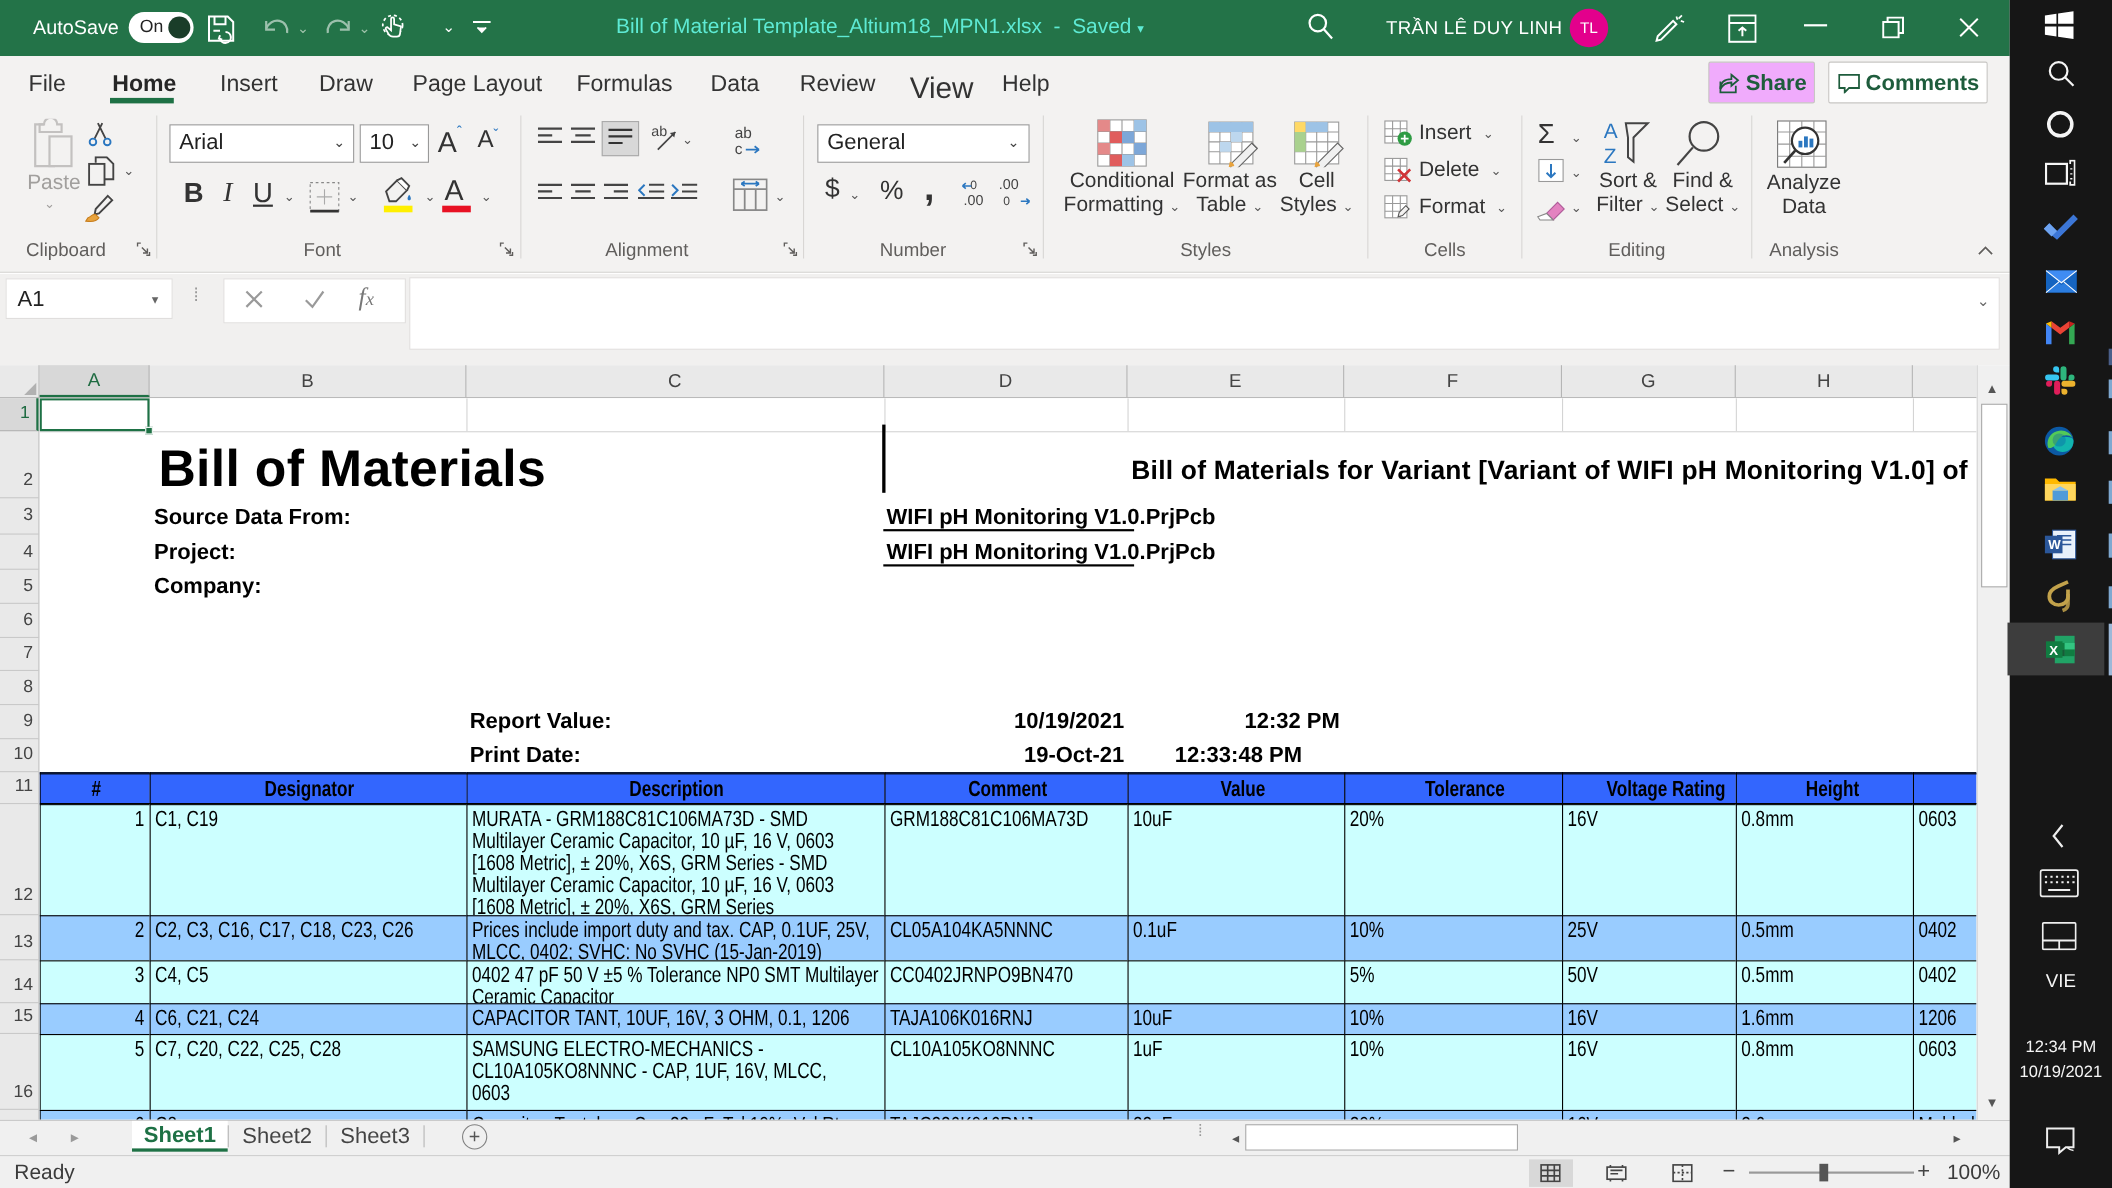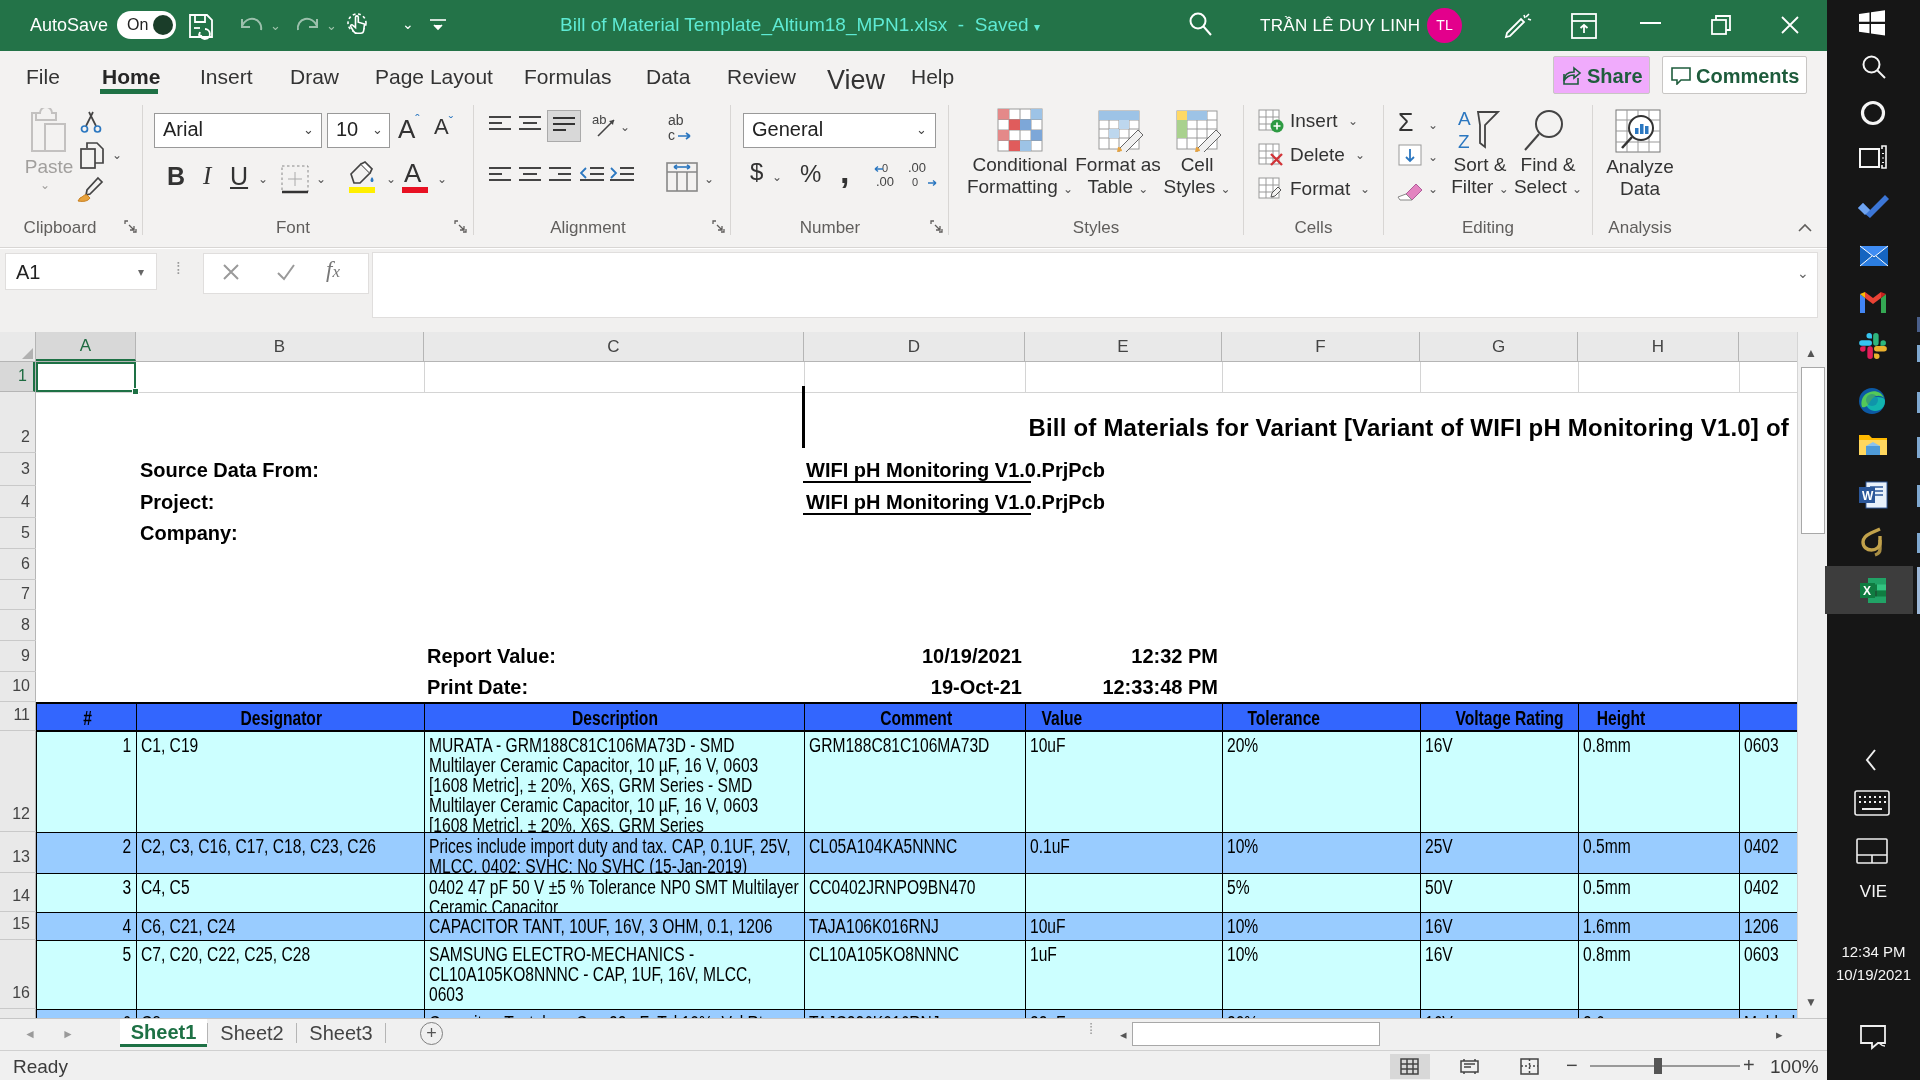--- a/index.html
+++ b/index.html
@@ -6,21 +6,21 @@
 html,body{width:1920px;height:1080px;overflow:hidden}
 body{font-family:"Liberation Sans",sans-serif;position:relative;background:#fff;color:#000}
 .a{position:absolute}
 svg{display:block}
 .tc{position:absolute;border-left:1px solid #000;border-top:1px solid #000;font-size:20px;line-height:20px;padding:3px 2px 0 4px;overflow:hidden}
 .n{display:inline-block;transform:scaleX(0.78);transform-origin:0 0;white-space:nowrap}
 .cy{background:#ccffff}
 .cb{background:#99ccff}
 .th{background:#3366fe;font-weight:bold;text-align:center;padding-top:3px;line-height:24px}
 .th .n{transform-origin:50% 0}
-.thr{text-align:left;padding-right:4px}
+.thr{text-align:center;padding-right:4px}
 .thr .n,.num .n{transform-origin:100% 0}
 .num{text-align:right;padding-right:5px;padding-left:0}
 </style>
 </head>
 <body>
 
 <div class="a" id="titlebar" style="left:0;top:0;width:1827px;height:51px;background:#237348;overflow:hidden">
   <div class="a" style="left:30px;top:15px;color:#fff;font-size:18px">AutoSave</div>
 
   <div class="a" style="left:117px;top:11px;width:59px;height:28px;background:#fff;border-radius:14px">
@@ -427,37 +427,38 @@
   <div class="a" style="left:768px;top:0;width:1px;height:30px;background:#d4d4d4"></div>
   <div class="a" style="left:989px;top:0;width:1px;height:30px;background:#d4d4d4"></div>
   <div class="a" style="left:1186px;top:0;width:1px;height:30px;background:#d4d4d4"></div>
   <div class="a" style="left:1384px;top:0;width:1px;height:30px;background:#d4d4d4"></div>
   <div class="a" style="left:1542px;top:0;width:1px;height:30px;background:#d4d4d4"></div>
   <div class="a" style="left:1703px;top:0;width:1px;height:30px;background:#d4d4d4"></div>
 
   <div class="a" style="left:0;top:0;width:100px;height:30px;border:2px solid #1e7145"></div>
   <div class="a" style="left:96px;top:26px;width:7px;height:7px;background:#1e7145;border:1px solid #fff"></div>
 
+  <div class="a" style="left:108px;top:36px;font-size:47px;font-weight:bold;letter-spacing:0.3px">Bill of Materials</div>
   <div class="a" style="left:766px;top:24px;width:3px;height:62px;background:#000"></div>
   <div class="a" style="left:0;top:52px;width:1753px;text-align:right;font-size:24px;font-weight:bold;letter-spacing:0.2px">Bill of Materials for Variant [Variant of WIFI pH Monitoring V1.0] of</div>
 
   <div class="a" style="left:104px;top:97px;font-size:20px;font-weight:bold">Source Data From:</div>
   <div class="a" style="left:770px;top:97px;font-size:20px;font-weight:bold">WIFI pH Monitoring V1.0.PrjPcb</div>
   <div class="a" style="left:767px;top:119px;width:228px;height:2px;background:#000"></div>
   <div class="a" style="left:104px;top:129px;font-size:20px;font-weight:bold">Project:</div>
   <div class="a" style="left:770px;top:129px;font-size:20px;font-weight:bold">WIFI pH Monitoring V1.0.PrjPcb</div>
   <div class="a" style="left:767px;top:151px;width:228px;height:2px;background:#000"></div>
   <div class="a" style="left:104px;top:160px;font-size:20px;font-weight:bold">Company:</div>
 
   <div class="a" style="left:391px;top:283px;font-size:20px;font-weight:bold">Report Value:</div>
   <div class="a" style="left:786px;top:283px;width:200px;text-align:right;font-size:20px;font-weight:bold">10/19/2021</div>
   <div class="a" style="left:1032px;top:283px;width:150px;text-align:right;font-size:20px;font-weight:bold">12:32 PM</div>
   <div class="a" style="left:391px;top:314px;font-size:20px;font-weight:bold">Print Date:</div>
   <div class="a" style="left:786px;top:314px;width:200px;text-align:right;font-size:20px;font-weight:bold">19-Oct-21</div>
-  <div class="a" style="left:1032px;top:314px;width:150px;text-align:right;font-size:20px;font-weight:bold">12:33:48 PM</div>
+  <div class="a" style="left:1032px;top:314px;width:150px;text-align:left;font-size:20px;font-weight:bold">12:33:48 PM</div>
 
   <div class="a" style="left:0;top:341px;width:1761px;height:1px;background:#000;z-index:5"></div>
   <div class="a" style="left:0;top:368px;width:1761px;height:1px;background:#000;z-index:5"></div>
 
   <div class="tc th" style="left:0;top:340px;width:100px;height:29px"><span class="n">#</span></div>
   <div class="tc th" style="left:388px;top:340px;width:380px;height:29px"><span class="n">Description</span></div>
   <div class="tc th" style="left:100px;top:340px;width:288px;height:29px"><span class="n">Designator</span></div>
   <div class="tc th" style="left:768px;top:340px;width:221px;height:29px"><span class="n">Comment</span></div>
   <div class="tc th thr" style="left:989px;top:340px;width:197px;height:29px"><span class="n">Value</span></div>
   <div class="tc th thr" style="left:1186px;top:340px;width:198px;height:29px"><span class="n">Tolerance</span></div>

